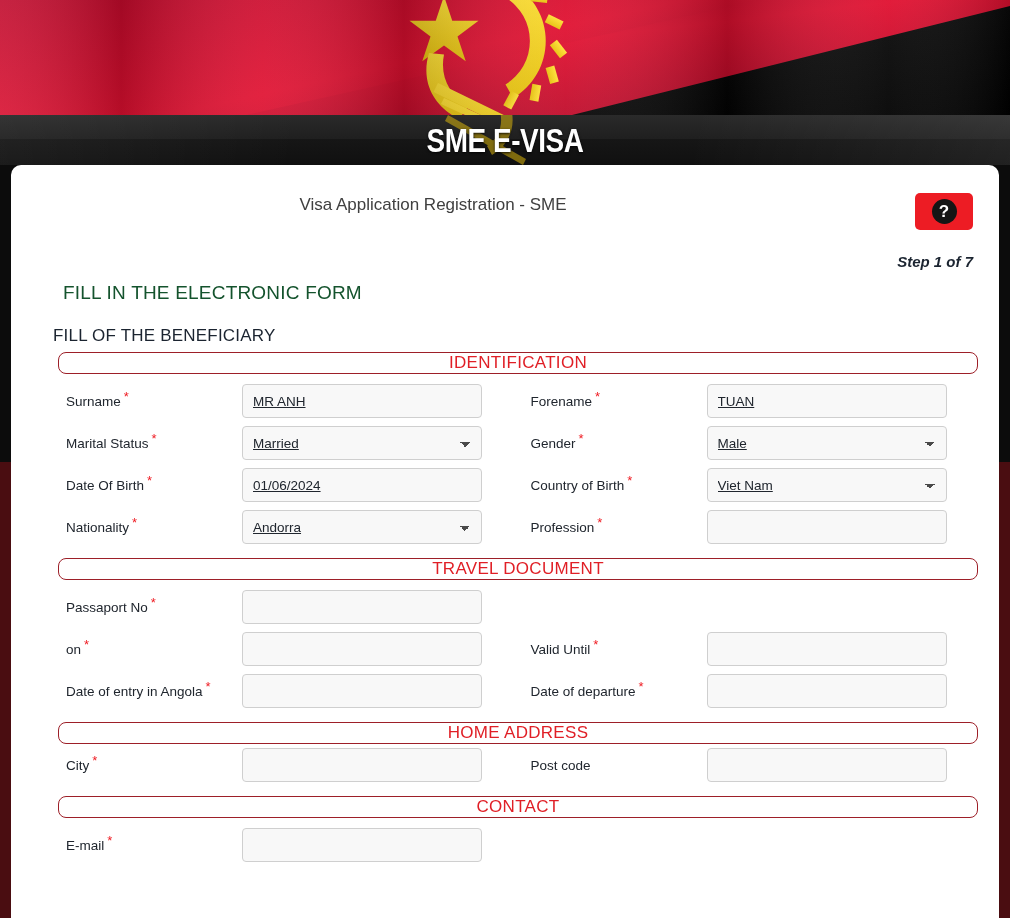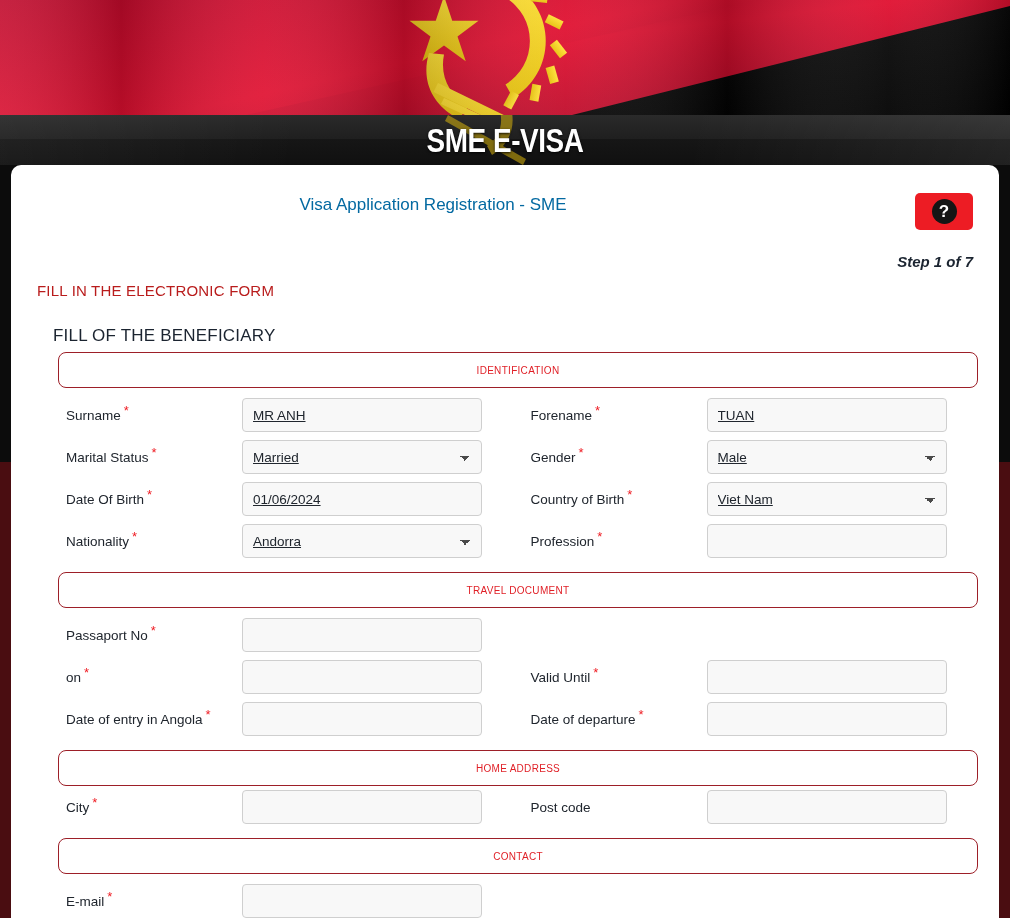--- a/index.html
+++ b/index.html
@@ -68,21 +68,21 @@
   }
 
   .card-head {
     position: relative;
     height: 88px;
   }
   .form-title {
     position: absolute; left: 0; top: 30px; width: 844px;
     text-align: center;
     font-size: 17px;
-    color: #0369a1;
+    color: #404040;
     font-family: "Liberation Sans", sans-serif;
   }
   .help-btn {
     position: absolute; right: 26px; top: 28px;
     width: 58px; height: 37px;
     background: #ed1c24;
     border: none; border-radius: 5px;
     display: flex; align-items: center; justify-content: center;
     cursor: pointer;
     padding: 0;
@@ -94,42 +94,42 @@
     color: #ffffff; font-size: 17px; font-weight: bold; line-height: 1;
     font-family: "Liberation Sans", sans-serif;
   }
   .step-label {
     position: absolute; right: 26px; top: 88px;
     font-size: 15px; font-style: italic; font-weight: bold;
     color: #1b2430;
   }
 
   .section-h1 {
-    position: absolute; left: 26px; top: 117px;
-    font-size: 15px; color: #b91c1c; letter-spacing: .2px;
+    position: absolute; left: 52px; top: 117px;
+    font-size: 19px; color: #14532d; letter-spacing: .2px;
   }
   .section-h2 {
     position: absolute; left: 42px; top: 161px;
     font-size: 17px; color: #1b2430; letter-spacing: .2px;
   }
 
   .form-body {
     position: absolute; left: 0; top: 187px;
     width: 988px;
   }
 
   
   .group-bar {
     margin: 0 21px 0 47px;
-    height: 36px;
+    height: 22px;
     border: 1px solid #9d1f28;
     border-radius: 8px;
     display: flex; align-items: center; justify-content: center;
     color: #e01f26;
-    font-size: 10px;
+    font-size: 17px;
     letter-spacing: .3px;
     background: #ffffff;
   }
 
   
   .row {
     display: flex;
     margin: 0 28px 0 31px;
     height: 42px;
     align-items: center;

